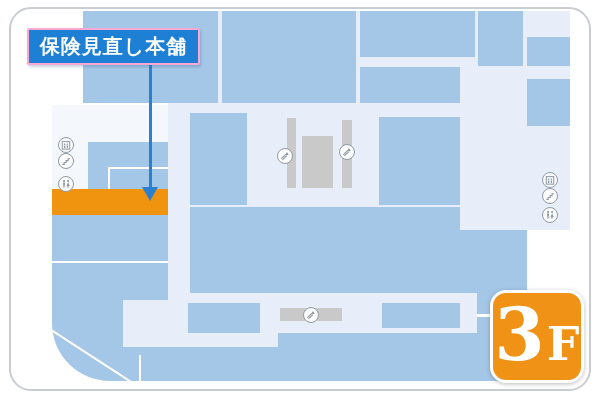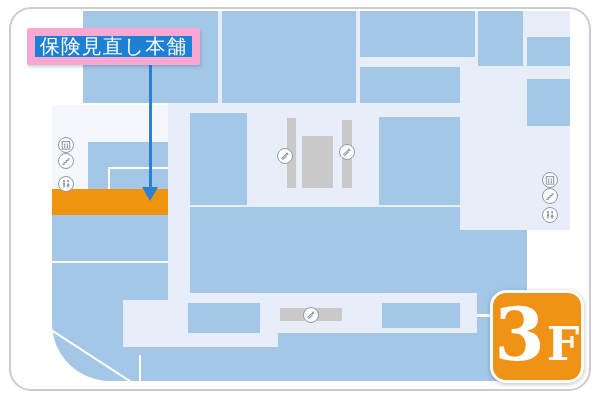--- a/index.html
+++ b/index.html
@@ -13,23 +13,23 @@
   .bl{background:#a4c7e8;}          
   .gr{background:#c9c9c9;}          
   .wl{background:#ffffff;}          
   .orange{background:#f0930f;}
   .corner{border-bottom-left-radius:58px;}
   
   .ic{position:absolute;width:16px;height:16px;border-radius:50%;background:#fdfdfe;
       border:1.5px solid #8e99a5;box-sizing:border-box;display:flex;align-items:center;justify-content:center;}
   .ic svg{display:block;}
   
-  .label{left:27px;top:28px;width:173px;height:37px;background:#1e80d5;border:8px solid #f9a8d4;
+  .label{left:27px;top:28px;width:173px;height:37px;background:#1e80d5;border:2px solid #f9a8d4;
          box-sizing:border-box;border-radius:2px;display:flex;align-items:center;justify-content:center;
-         color:#fff;font-size:20px;font-weight:normal;letter-spacing:1px;
+         color:#fff;font-size:20px;font-weight:bold;letter-spacing:1px;
          box-shadow:1px 2px 3px rgba(40,80,130,.25);}
   .arrow-line{left:149px;top:65px;width:3px;height:124px;background:#2b80cf;}
   .arrow-head{left:142px;top:187px;width:0;height:0;border-left:8px solid transparent;
               border-right:8px solid transparent;border-top:14px solid #2b80cf;}
   
   .badge{left:490px;top:290px;width:94px;height:93px;background:#ef9215;border:3px solid #fff;
          box-sizing:border-box;border-radius:16px;color:#fff;
          font-family:"DejaVu Serif","Liberation Serif",serif;font-weight:bold;
          display:flex;align-items:baseline;justify-content:center;
          box-shadow:0 1px 4px rgba(60,60,60,.35);}

